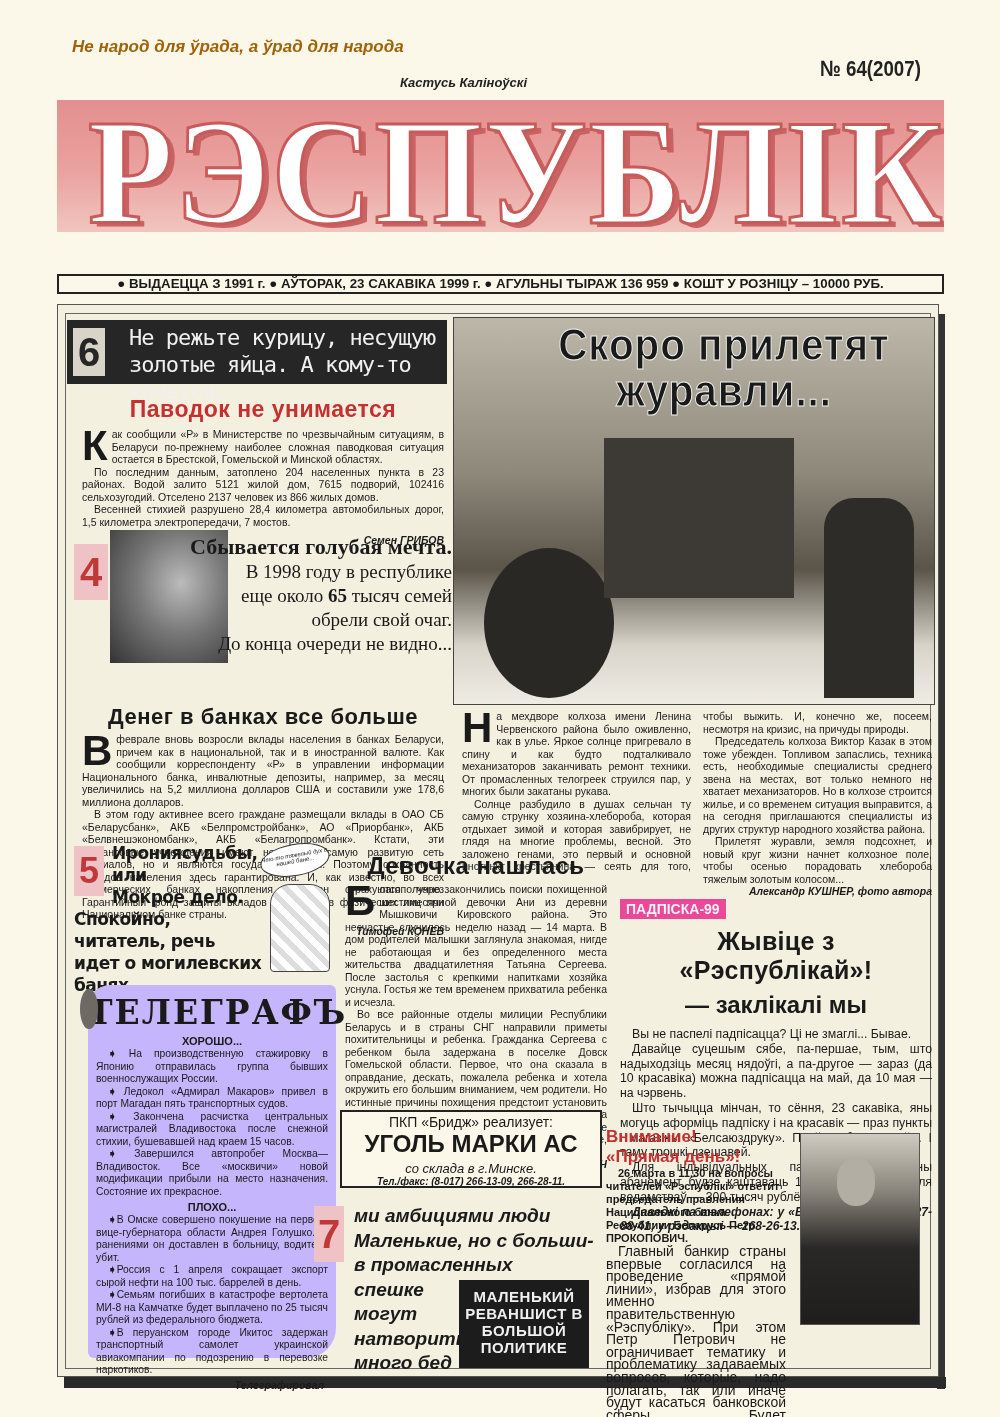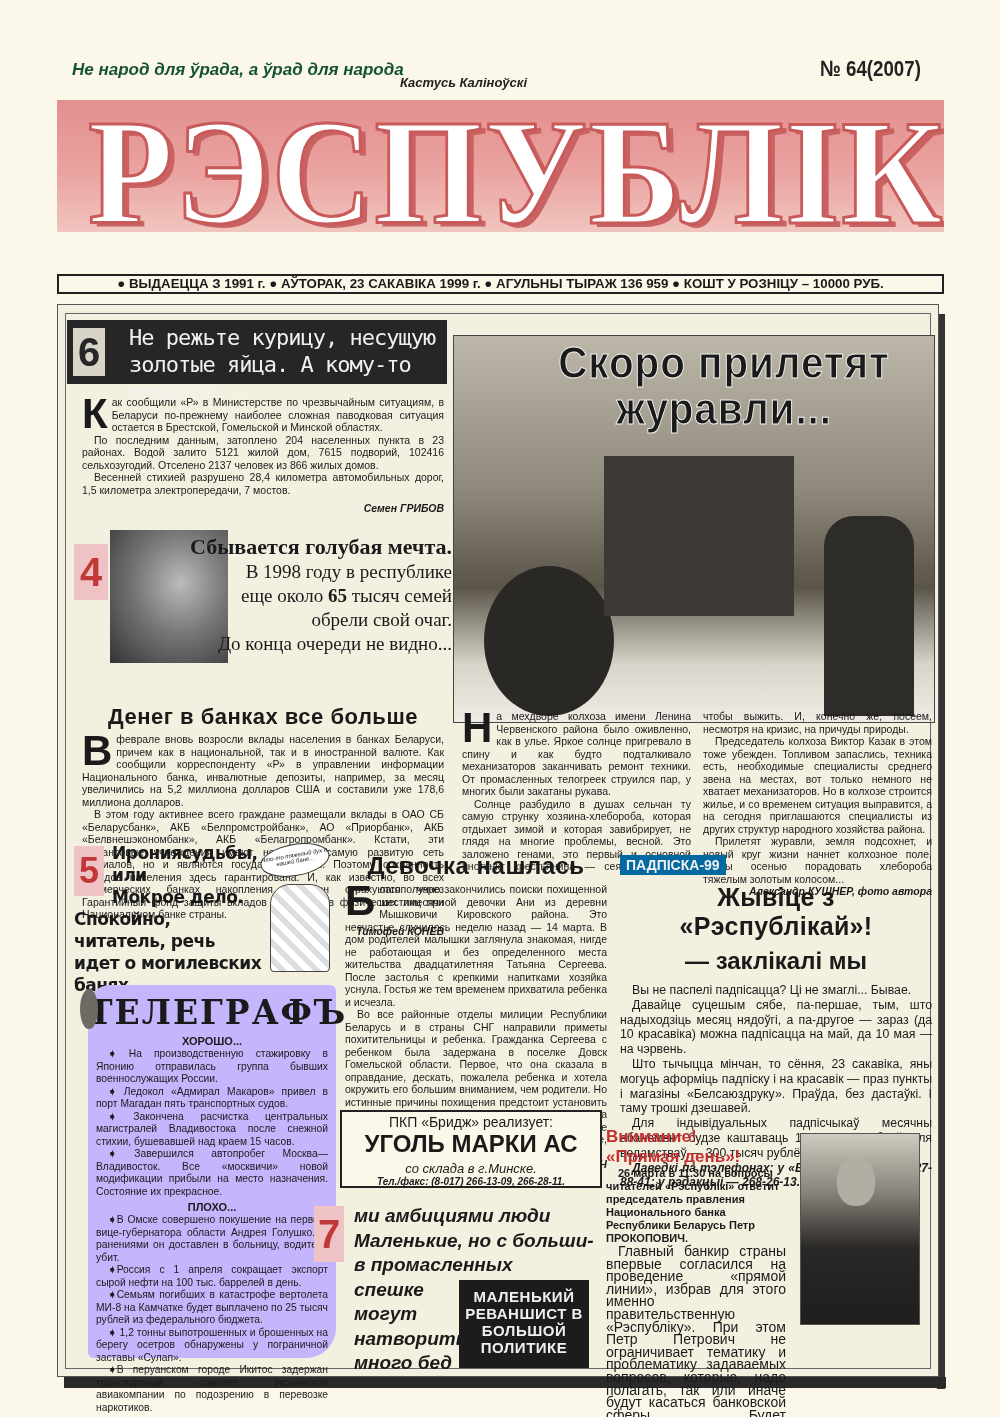--- a/index.html
+++ b/index.html
@@ -1,19 +1,19 @@
 <!DOCTYPE html>
 <html><head>
 <meta charset="utf-8">
 <style>
   * { box-sizing: border-box; margin: 0; padding: 0; }
   html, body { width: 1000px; height: 1417px; background: #fbf8ea; overflow: hidden; }
   body { position: relative; font-family: "Liberation Sans", sans-serif; color: #1a1a1a; }
 
-  .motto { position: absolute; left: 72px; top: 60px; font: italic bold 17px "Liberation Sans", sans-serif; color: #14532d; text-align: center; }
+  .motto { position: absolute; left: 72px; top: 37px; font: italic bold 17px "Liberation Sans", sans-serif; color: #a16207; text-align: center; }
   .motto-author { position: absolute; left: 400px; top: 75px; font: italic bold 13px "Liberation Sans", sans-serif; color: #222; }
   .issue { position: absolute; left: 820px; top: 56px; font: bold 22px "Liberation Sans", sans-serif; color: #222; transform: scaleX(0.85); transform-origin: left; }
 
   .masthead { position: absolute; left: 57px; top: 100px; width: 887px; height: 132px;
     background: linear-gradient(180deg, #e38f8f 0%, #eaa3a0 55%, #f1c5bf 100%); overflow: hidden; }
   .masthead-title { position: absolute; left: 0; top: -14px; width: 100%; text-align: center;
     font: bold 150px "Liberation Serif", serif; letter-spacing: 2px; color: #fff;
     transform: scaleX(0.93); transform-origin: center;
     -webkit-text-stroke: 3px #c95a5a; text-shadow: 6px 4px 0 #c96262; }
 
@@ -44,21 +44,21 @@
   .photo-building { position: absolute; left: 38px; top: 0; width: 118px; height: 133px;
     background: radial-gradient(ellipse at 60% 40%, #bbb 0%, #777 45%, #333 100%); }
   .teaser4-title { position: absolute; left: 80px; top: 4px; width: 300px; text-align: right; font: bold 22px "Liberation Serif", serif; }
   .teaser4-text { position: absolute; left: 100px; top: 30px; width: 280px; text-align: right; font: 19px "Liberation Serif", serif; line-height: 24px; }
   .teaser4-text b { font-weight: bold; }
 
   .h-black { font: bold 22px "Liberation Sans", sans-serif; text-align: center; letter-spacing: 0.5px; }
   .banks { position: absolute; left: 82px; top: 704px; width: 362px; }
   .banks .h-black { margin-bottom: 3px; }
 
-  .photo-tractor { position: absolute; left: 453px; top: 335px; width: 482px; height: 388px; border: 1px solid #444;
+  .photo-tractor { position: absolute; left: 453px; top: 317px; width: 482px; height: 388px; border: 1px solid #444;
     background: linear-gradient(180deg, #bdb7aa 0%, #8f897c 40%, #5a5449 65%, #d8d4ca 85%, #efece4 100%); overflow: hidden; }
   .tractor-body { position: absolute; left: 150px; top: 120px; width: 190px; height: 160px; background: #3d3a35; }
   .tractor-wheel { position: absolute; left: 30px; top: 230px; width: 130px; height: 150px; border-radius: 50%; background: #2a2825; }
   .tractor-person { position: absolute; left: 370px; top: 180px; width: 90px; height: 200px; background: #2e2c28; border-radius: 30px 30px 0 0; }
   .tractor-headline { position: absolute; left: 60px; top: 4px; width: 420px; text-align: center; font: bold 45px "Liberation Sans", sans-serif; line-height: 46px; color: #1a1a1a; -webkit-text-stroke: 1px #eee; letter-spacing: 1px; transform: scaleX(0.9); }
 
   .cranes { position: absolute; left: 462px; top: 710px; width: 470px; column-count: 2; column-gap: 12px; }
 
   .teaser5 { position: absolute; left: 70px; top: 840px; width: 272px; height: 140px; }
   .teaser5 .num-tab { left: 4px; top: 6px; width: 30px; height: 50px; background: #efc3c5; color: #c03838; font-size: 36px; line-height: 50px; }
@@ -67,21 +67,21 @@
   .cartoon { position: absolute; left: 190px; top: 4px; width: 80px; height: 130px; }
   .cartoon .bubble { position: absolute; left: 0; top: 0; width: 70px; height: 32px; border: 1px solid #333; border-radius: 50%; background: #fff;
     font: italic 6px "Liberation Sans", sans-serif; text-align: center; padding-top: 7px; transform: rotate(-10deg); }
   .cartoon .fig { position: absolute; left: 10px; top: 40px; width: 60px; height: 88px; border: 1px solid #444; border-radius: 20px 20px 4px 4px;
     background: repeating-linear-gradient(45deg, #fff 0 6px, #ddd 6px 12px); }
 
   .girl { position: absolute; left: 345px; top: 852px; width: 262px; }
   .girl .h-black { margin-bottom: 3px; font-size: 24px; }
 
   .subscr { position: absolute; left: 620px; top: 855px; width: 312px; height: 260px; }
-  .subscr-badge { display: inline-block; background: #0369a1; color: #f2f2f2; font: bold 14px "Liberation Sans", sans-serif; padding: 2px 6px; }
+  .subscr-badge { display: inline-block; background: #ec4899; color: #f2f2f2; font: bold 14px "Liberation Sans", sans-serif; padding: 2px 6px; margin-top: 44px; }
   .subscr-h1 { font: bold 25px "Liberation Sans", sans-serif; text-align: center; margin-top: 8px; letter-spacing: 0.3px; }
   .subscr-h2 { font: bold 24px "Liberation Sans", sans-serif; text-align: center; margin: 6px 0 8px; }
   .subscr .body-text { font-size: 12.3px; line-height: 14.8px; }
   .subscr .phones { font: italic bold 12px "Liberation Sans", sans-serif; text-indent: 12px; }
 
   .telegraf { position: absolute; left: 88px; top: 985px; width: 248px; height: 373px;
     background: #c4b5fd; border-radius: 22px 6px 30px 6px; }
   .telegraf::before { content: ""; position: absolute; left: -8px; top: 4px; width: 18px; height: 40px; background: #6d6a63; border-radius: 50%; }
   .telegraf-title { text-align: center; font: bold 33px "DejaVu Serif", serif; margin-top: 8px; letter-spacing: 2px; }
   .telegraf-section { text-align: center; font: bold 11px "Liberation Sans", sans-serif; margin: 3px 0 1px; }
@@ -129,20 +129,21 @@
 <div class="frame-bottom-shadow"></div>
 <div class="frame"></div>
 <div class="inner"></div>
 
 <div class="teaser6">
   <div class="num-tab">6</div>
   <div class="teaser6-text">Не режьте курицу, несущую золотые яйца. А кому-то хочется...</div>
 </div>
 
 <div class="flood">
+  <div class="h-red">Паводок не унимается</div>
   <div class="body-text">
     <span class="dropcap">К</span>
     <p style="text-indent:0">ак сообщили «Р» в Министерстве по чрезвычайным ситуациям, в Беларуси по-прежнему наиболее сложная паводковая ситуация остается в Брестской, Гомельской и Минской областях.</p>
     <p>По последним данным, затоплено 204 населенных пункта в 23 районах. Водой залито 5121 жилой дом, 7615 подворий, 102416 сельхозугодий. Отселено 2137 человек из 866 жилых домов.</p>
     <p>Весенней стихией разрушено 28,4 километра автомобильных дорог, 1,5 километра электропередачи, 7 мостов.</p>
   </div>
   <div class="byline" style="margin-top:6px">Семен ГРИБОВ</div>
 </div>
 
 <div class="teaser4">
@@ -230,21 +231,20 @@
     <p><span class="arrow">➧</span> <span>На производственную стажировку в Японию отправилась группа бывших военнослужащих России.</span></p>
     <p><span class="arrow">➧</span> <span>Ледокол «Адмирал Макаров» привел в порт Магадан пять транспортных судов.</span></p>
     <p><span class="arrow">➧</span> <span>Закончена расчистка центральных магистралей Владивостока после снежной стихии, бушевавшей над краем 15 часов.</span></p>
     <p><span class="arrow">➧</span> <span>Завершился автопробег Москва—Владивосток. Все «москвичи» новой модификации прибыли на место назначения. Состояние их прекрасное.</span></p>
   </div>
   <div class="telegraf-section">ПЛОХО...</div>
   <div class="body-text">
     <p><span class="arrow">➧</span><span>В Омске совершено покушение на первого вице-губернатора области Андрея Голушко. С ранениями он доставлен в больницу, водитель убит.</span></p>
     <p><span class="arrow">➧</span><span>Россия с 1 апреля сокращает экспорт сырой нефти на 100 тыс. баррелей в день.</span></p>
     <p><span class="arrow">➧</span><span>Семьям погибших в катастрофе вертолета МИ-8 на Камчатке будет выплачено по 25 тысяч рублей из федерального бюджета.</span></p>
-    <p><span class="arrow">➧</span> <span>1,2 тонны выпотрошенных и брошенных на берегу осетров обнаружены у пограничной заставы «Сулап».</span></p>
     <p><span class="arrow">➧</span><span>В перуанском городе Икитос задержан транспортный самолет украинской авиакомпании по подозрению в перевозке наркотиков.</span></p>
   </div>
   <div class="byline">
     <div>Телеграфировал</div>
 
   </div>
 </div>
 
 <div class="ad-coal">
   <div class="l1">ПКП «Бридж» реализует:</div>

